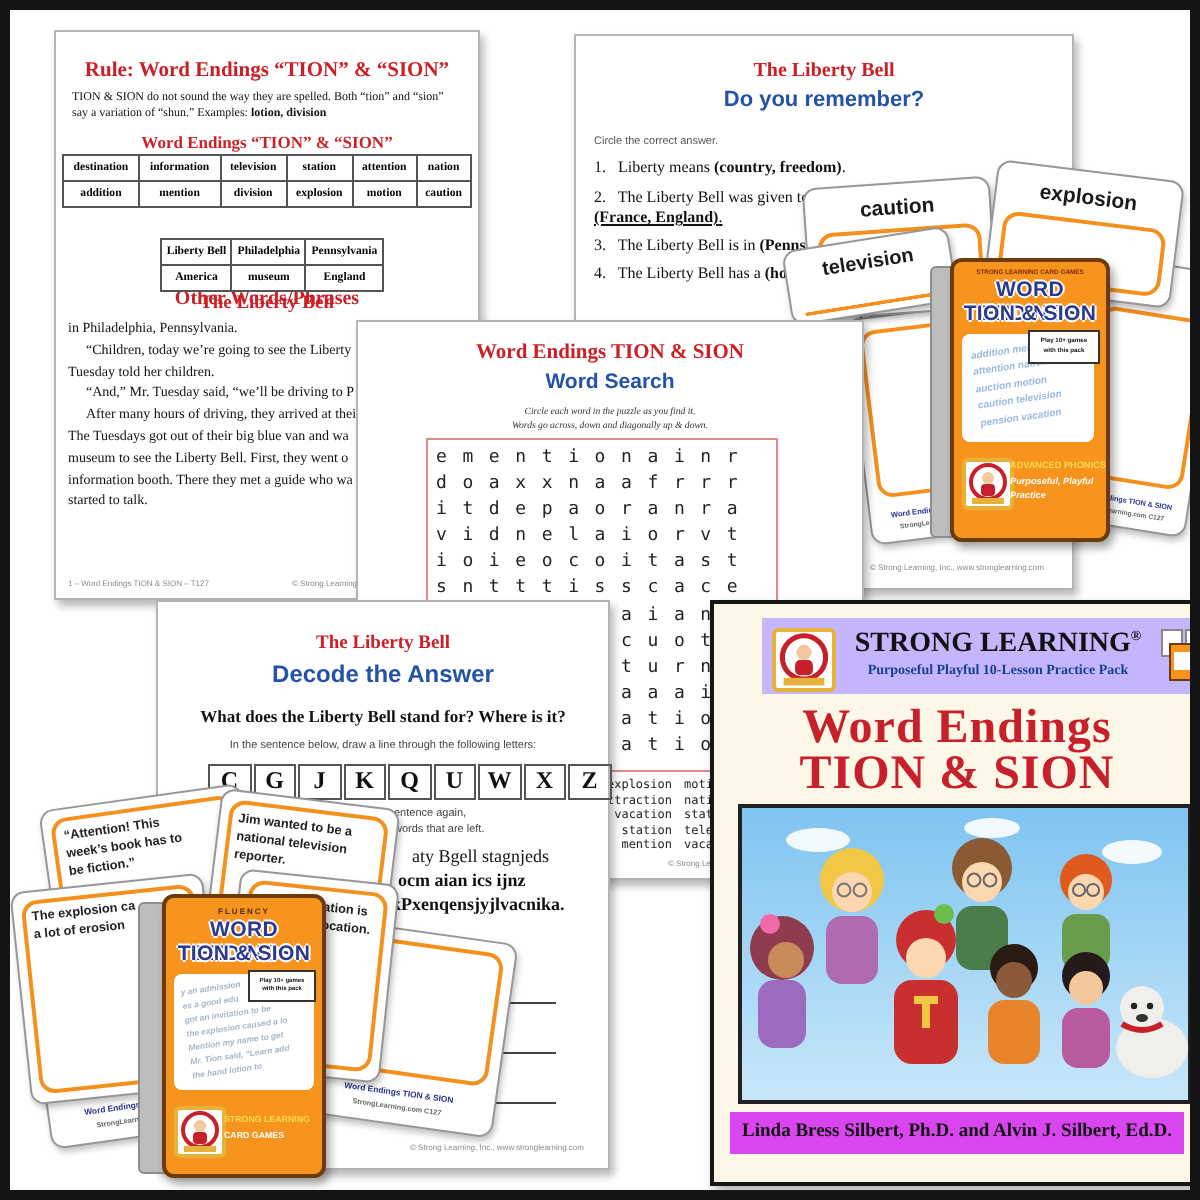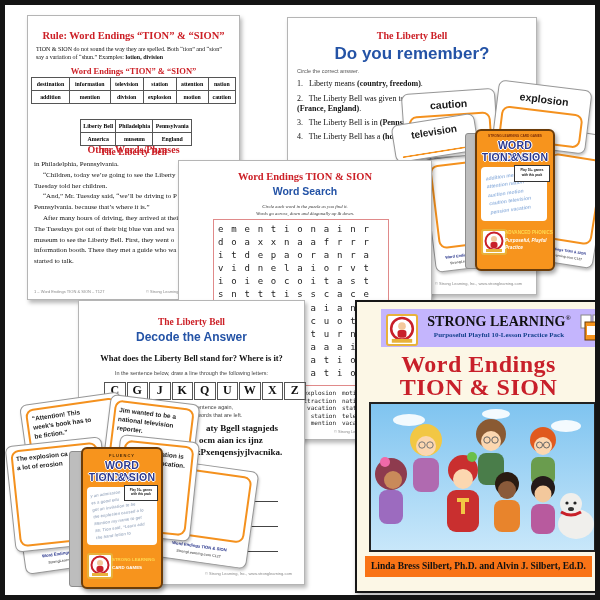--- a/index.html
+++ b/index.html
@@ -87,44 +87,43 @@
         <td>England</td>
       </tr>
     </tbody>
       </table>
     <div class="abs ttl red" style="top:131px;font-size:9.5px;">The Liberty Bell</div>
     <div class="abs story" style="left:6px;top:143px;width:220px;">
       <div>in Philadelphia, Pennsylvania.</div>
       <div class="ind">“Children, today we’re going to see the Liberty</div>
       <div>Tuesday told her children.</div>
       <div class="ind">“And,” Mr. Tuesday said, “we’ll be driving to P</div>
-      <div>Pennsylvania. because that’s where it is.”</div>
       <div class="ind">After many hours of driving, they arrived at thei</div>
       <div>The Tuesdays got out of their big blue van and wa</div>
       <div>museum to see the Liberty Bell. First, they went o</div>
       <div>information booth. There they met a guide who wa</div>
       <div>started to talk.</div>
     </div>
     <div class="abs tiny" style="left:6px;top:273px;">1 – Word Endings TION &amp; SION – T127</div>
     <div class="abs tiny" style="right:6px;top:273px;">© Strong Learning, Inc., www.stronglearning.com</div>
   </div>
 
   <div class="page" style="left:282px;top:12px;width:248px;height:276px;z-index:1;">
     <div class="abs ttl red" style="top:12px;font-size:10px;">The Liberty Bell</div>
-    <div class="abs ttl blue" style="top:26px;font-size:17px;">Do you remember?</div>
+    <div class="abs ttl blue" style="top:26px;font-size:11px;">Do you remember?</div>
     <div class="abs" style="left:9px;top:50px;font-size:5.5px;color:#555;">Circle the correct answer.</div>
     <div class="abs serif" style="left:9px;top:61px;font-size:8px;color:#111;">
       <span>1.</span>&nbsp;&nbsp;
       <span>Liberty means </span><b>(country, freedom)</b><span>.</span>
     </div>
     <div class="abs serif" style="left:9px;top:76px;font-size:8px;color:#111;">
       <span>2.</span>&nbsp;&nbsp;
       <span>The Liberty Bell was given to .</span>
     </div>
-    <div class="abs serif" style="left:9px;top:86px;font-size:8px;color:#111;">
+    <div class="abs serif" style="left:9px;top:86px;font-size:8px;color:#111;text-decoration:underline;">
       <b>(France, England)</b><span>.</span>
     </div>
     <div class="abs serif" style="left:9px;top:100px;font-size:8px;color:#111;white-space:nowrap;">
       <span>3.</span>&nbsp;&nbsp;
       <span>The Liberty Bell is in </span><b>(Pennsylvania, England)</b>
     </div>
     <div class="abs serif" style="left:9px;top:114px;font-size:8px;color:#111;white-space:nowrap;">
       <span>4.</span>&nbsp;&nbsp;
       <span>The Liberty Bell has a </span><b>(hole, crack)</b>
     </div>
@@ -236,21 +235,21 @@
       <div style="width:19.5px;height:16px;border:1px solid #555;margin-right:1px;text-align:center;font:bold 12px 'Liberation Serif',serif;color:#111;">J</div>
       <div style="width:19.5px;height:16px;border:1px solid #555;margin-right:1px;text-align:center;font:bold 12px 'Liberation Serif',serif;color:#111;">K</div>
       <div style="width:19.5px;height:16px;border:1px solid #555;margin-right:1px;text-align:center;font:bold 12px 'Liberation Serif',serif;color:#111;">Q</div>
       <div style="width:19.5px;height:16px;border:1px solid #555;margin-right:1px;text-align:center;font:bold 12px 'Liberation Serif',serif;color:#111;">U</div>
       <div style="width:19.5px;height:16px;border:1px solid #555;margin-right:1px;text-align:center;font:bold 12px 'Liberation Serif',serif;color:#111;">W</div>
       <div style="width:19.5px;height:16px;border:1px solid #555;margin-right:1px;text-align:center;font:bold 12px 'Liberation Serif',serif;color:#111;">X</div>
       <div style="width:19.5px;height:16px;border:1px solid #555;text-align:center;font:bold 12px 'Liberation Serif',serif;color:#111;">Z</div>
     </div>
     <div class="abs" style="left:118px;top:103px;font-size:5.5px;color:#444;">entence again,</div>
     <div class="abs" style="left:118px;top:111px;font-size:5.5px;color:#444;">words that are left.</div>
-    <div class="abs serif" style="left:127px;top:122px;font-size:9px;font-weight:bold;color:#111;white-space:nowrap;">aty Bgell stagnjeds</div>
+    <div class="abs serif" style="left:127px;top:122px;font-size:9px;font-weight:normal;color:#111;white-space:nowrap;">aty Bgell stagnjeds</div>
     <div class="abs serif" style="left:120px;top:134px;font-size:9px;font-weight:bold;color:#111;white-space:nowrap;">ocm aian ics ijnz</div>
     <div class="abs serif" style="left:112px;top:146px;font-size:9px;font-weight:bold;color:#111;white-space:nowrap;">, kPxenqensjyjlvacnika.</div>
     <div class="wline" style="left:27px;top:200px;width:172px;"></div>
     <div class="wline" style="left:27px;top:225px;width:172px;"></div>
     <div class="wline" style="left:27px;top:250px;width:172px;"></div>
     <div class="abs tiny" style="left:12px;top:270px;">8 – Word Endings TION &amp; SION – T127</div>
     <div class="abs tiny" style="right:12px;top:270px;">© Strong Learning, Inc., www.stronglearning.com</div>
   </div>
 
   <div class="fcard" style="left:14px;top:468px;width:90px;height:94px;transform:rotate(-8deg);z-index:41;">
@@ -405,16 +404,16 @@
         <rect x="160" y="100" width="24" height="30" rx="8" fill="#b85a9e"></rect>
 
         <ellipse cx="205" cy="120" rx="18" ry="15" fill="#f0efec"></ellipse>
         <circle cx="200" cy="100" r="11" fill="#f0efec"></circle>
         <circle cx="196" cy="99" r="1.6" fill="#222"></circle>
         <circle cx="204" cy="99" r="1.6" fill="#222"></circle>
         <ellipse cx="200" cy="105" rx="3" ry="2" fill="#333"></ellipse>
         <path d="M190 108 q10 6 20 0" stroke="#c8202a" stroke-width="3" fill="none"></path>
       </svg>
     </div>
-    <div class="abs" style="left:8px;top:254px;width:227px;height:21px;background:#f97316;text-align:center;font:bold 9.5px 'Liberation Serif',serif;line-height:21px;color:#111;">Linda Bress Silbert, Ph.D. and Alvin J. Silbert, Ed.D.</div>
+    <div class="abs" style="left:8px;top:254px;width:227px;height:21px;background:#d946ef;text-align:center;font:bold 9.5px 'Liberation Serif',serif;line-height:21px;color:#111;">Linda Bress Silbert, Ph.D. and Alvin J. Silbert, Ed.D.</div>
   </div>
 
 </div>
 
 </body></html>

